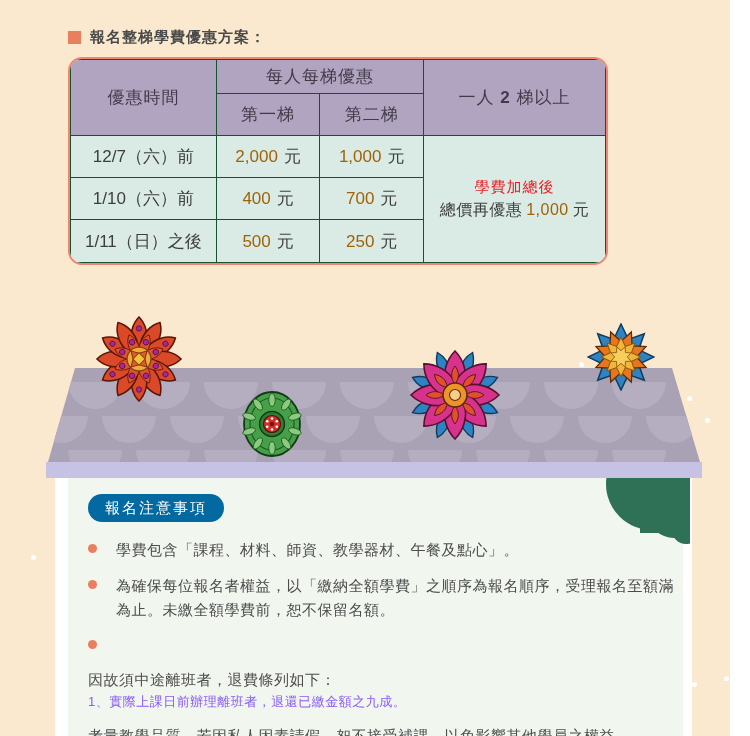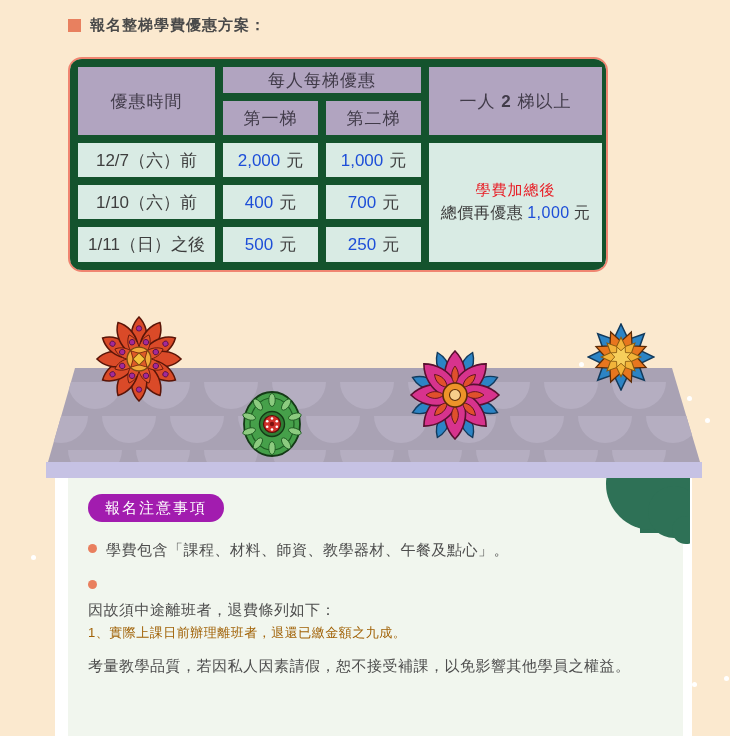--- a/index.html
+++ b/index.html
@@ -1,57 +1,57 @@
 <!DOCTYPE html>
 <html><head>
 <meta charset="utf-8">
 <style>
   html,body{margin:0;padding:0;background:#ffffff;}
   body{width:750px;height:736px;overflow:hidden;position:relative;
        font-family:"Liberation Sans","DejaVu Sans",sans-serif;}
   .page{position:absolute;left:0;top:0;width:730px;height:736px;background:#FBE9CF;overflow:hidden;}
 
   
-  .title-row{position:absolute;left:68px;top:16px;display:flex;align-items:center;gap:9px;z-index:6;}
+  .title-row{position:absolute;left:68px;top:28px;display:flex;align-items:center;gap:9px;z-index:6;}
   .title-square{width:13px;height:13px;background:#E8805F;flex:0 0 auto;}
   .title-text{font-size:15px;font-weight:700;color:#4A4A4A;letter-spacing:1px;}
 
   
   .tbl-wrap{position:absolute;left:68px;top:57px;width:540px;border:2px solid #F08571;
             border-radius:14px;overflow:hidden;box-sizing:border-box;z-index:6;background:#D9EBE4;}
   table.tbl{border-collapse:collapse;table-layout:fixed;width:100%;}
-  .tbl td,.tbl th{border:8px solid #14532d;padding:0;text-align:center;vertical-align:middle;font-weight:500;}
+  .tbl td,.tbl th{border:1px solid #14532d;padding:0;text-align:center;vertical-align:middle;font-weight:500;}
   .hd{background:#B1A4C0;color:#413B49;font-size:17px;letter-spacing:1px;}
   .bd{background:#D9EBE4;color:#3E3E3E;font-size:17px;}
   .c-time{width:145px;} .c-t1{width:103px;} .c-t2{width:103px;} .c-multi{width:181px;}
   .r-h1{height:34px;} .r-h2{height:42px;} .r-b{height:42px;} .r-b3{height:43px;}
-  .amt{color:#1d4ed8;} .unit{color:#3E3E3E;margin-left:6px;}
+  .amt{color:#a16207;} .unit{color:#3E3E3E;margin-left:6px;}
   .merged-line1{font-size:15px;color:#E81B23;margin-bottom:3px;letter-spacing:1px;}
   .merged-line2{font-size:16px;color:#3E3E3E;letter-spacing:0.5px;}
   .merged-line2 .amt{margin:0 4px;}
 
   
   .platform{position:absolute;left:0;top:362px;z-index:1;}
   .flower{position:absolute;z-index:2;}
   .strip{position:absolute;left:46px;top:462px;width:656px;height:16px;background:#C6C2E4;z-index:4;}
   .panel-white{position:absolute;left:55px;top:470px;width:637px;height:266px;background:#FFFFFF;z-index:2;}
   .panel-mint{position:absolute;left:68px;top:478px;width:615px;height:258px;background:#F1F6EE;z-index:3;}
   .green-ornament{position:absolute;left:600px;top:478px;z-index:5;}
   .sparkle{position:absolute;width:5px;height:5px;border-radius:50%;background:#ffffff;z-index:5;}
 
   
   .notes{position:absolute;left:68px;top:478px;width:615px;z-index:6;box-sizing:border-box;
          padding:16px 0 0 20px;}
-  .badge{display:inline-block;background:#a21caf;color:#ffffff;font-size:15px;letter-spacing:2px;
+  .badge{display:inline-block;background:#0369a1;color:#ffffff;font-size:15px;letter-spacing:2px;
          height:28px;line-height:28px;padding:0 17px;border-radius:15px;}
   .note-list{margin-top:16px;width:586px;}
-  .note{display:flex;gap:9px;margin-bottom:13px;}
+  .note{display:flex;gap:19px;margin-bottom:13px;}
   .dot{flex:0 0 auto;width:9px;height:9px;border-radius:50%;background:#E97F5E;margin-top:6px;}
   .ntext{font-size:15px;line-height:1.55;color:#4D4D4D;letter-spacing:0.5px;}
-  .sub{font-size:13px;line-height:1.75;color:#a16207;letter-spacing:0.5px;}
+  .sub{font-size:13px;line-height:1.75;color:#8b5cf6;letter-spacing:0.5px;}
   .note.tight{margin-bottom:10px;flex-direction:column;}
 </style>
 </head>
 <body>
 
 <div class="page">
 
   <div class="title-row">
     <span class="title-square"></span>
     <span class="title-text">報名整梯學費優惠方案：</span>
@@ -378,20 +378,24 @@
 
   <div class="notes">
     <span class="badge">報名注意事項</span>
     <div class="note-list">
 
       <div class="note">
         <span class="dot"></span>
         <div class="ntext">學費包含「課程、材料、師資、教學器材、午餐及點心」。</div>
       </div>
 
+      <div class="note">
+        <span class="dot"></span>
+        <div class="ntext">為確保每位報名者權益，以「繳納全額學費」之順序為報名順序，受理報名至額滿為止。未繳全額學費前，恕不保留名額。</div>
+      </div>
 
       <div class="note tight">
         <span class="dot"></span>
         <div>
           <div class="ntext">因故須中途離班者，退費條列如下：</div>
           <div class="sub">1、實際上課日前辦理離班者，退還已繳金額之九成。</div>
         </div>
       </div>
 
       <div class="note">

